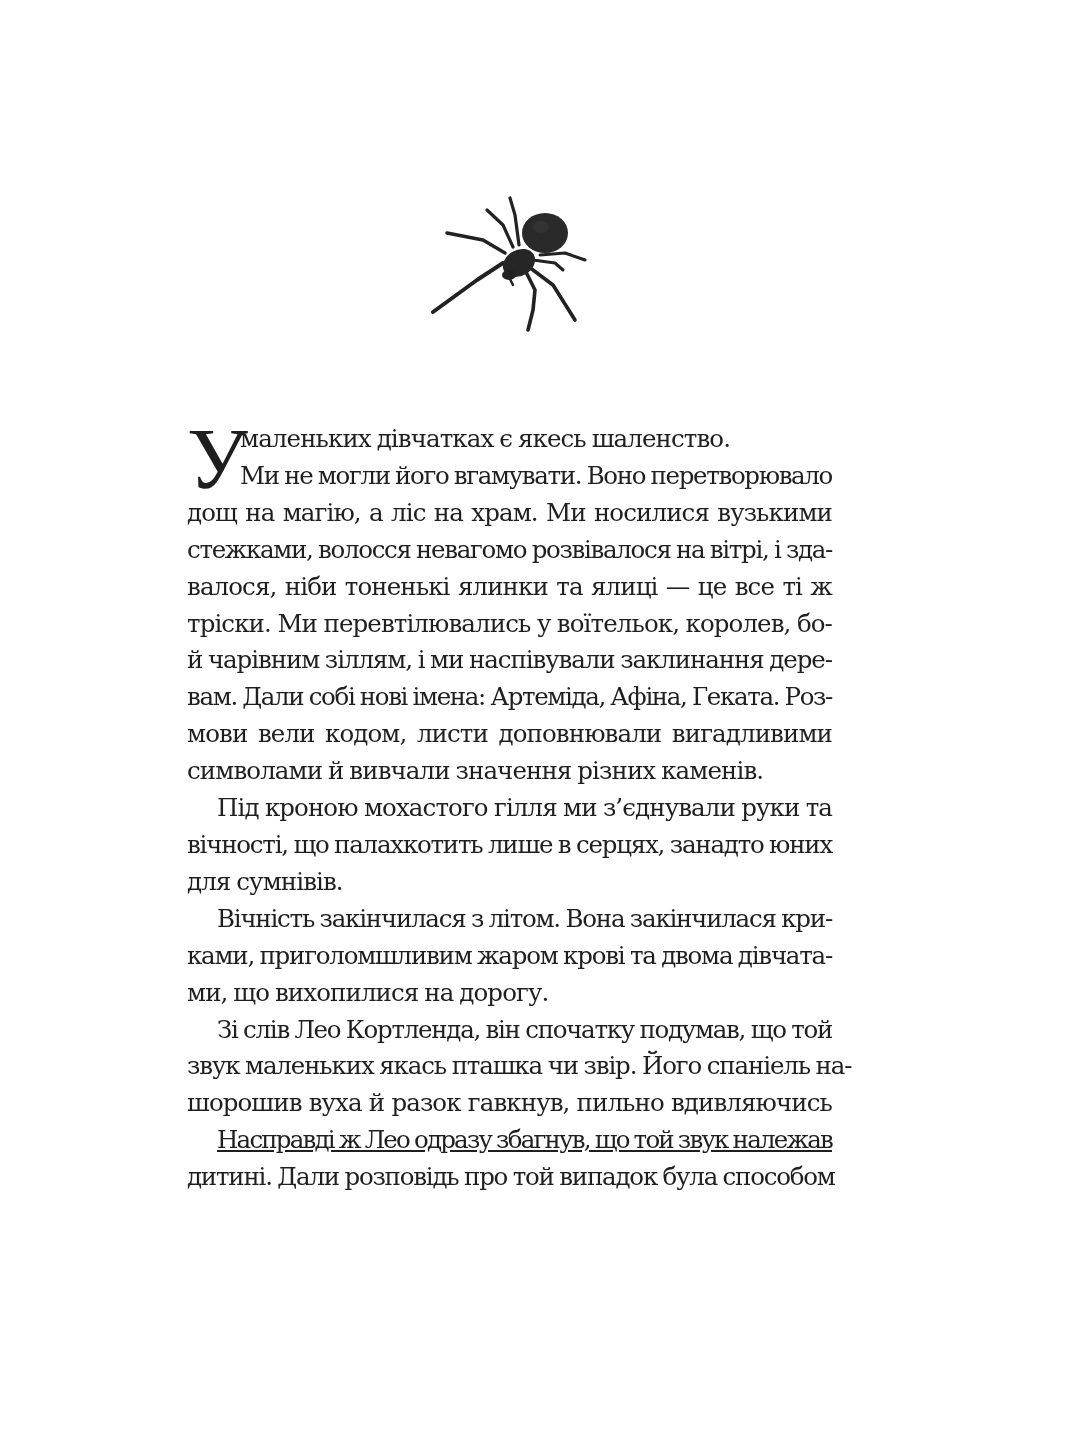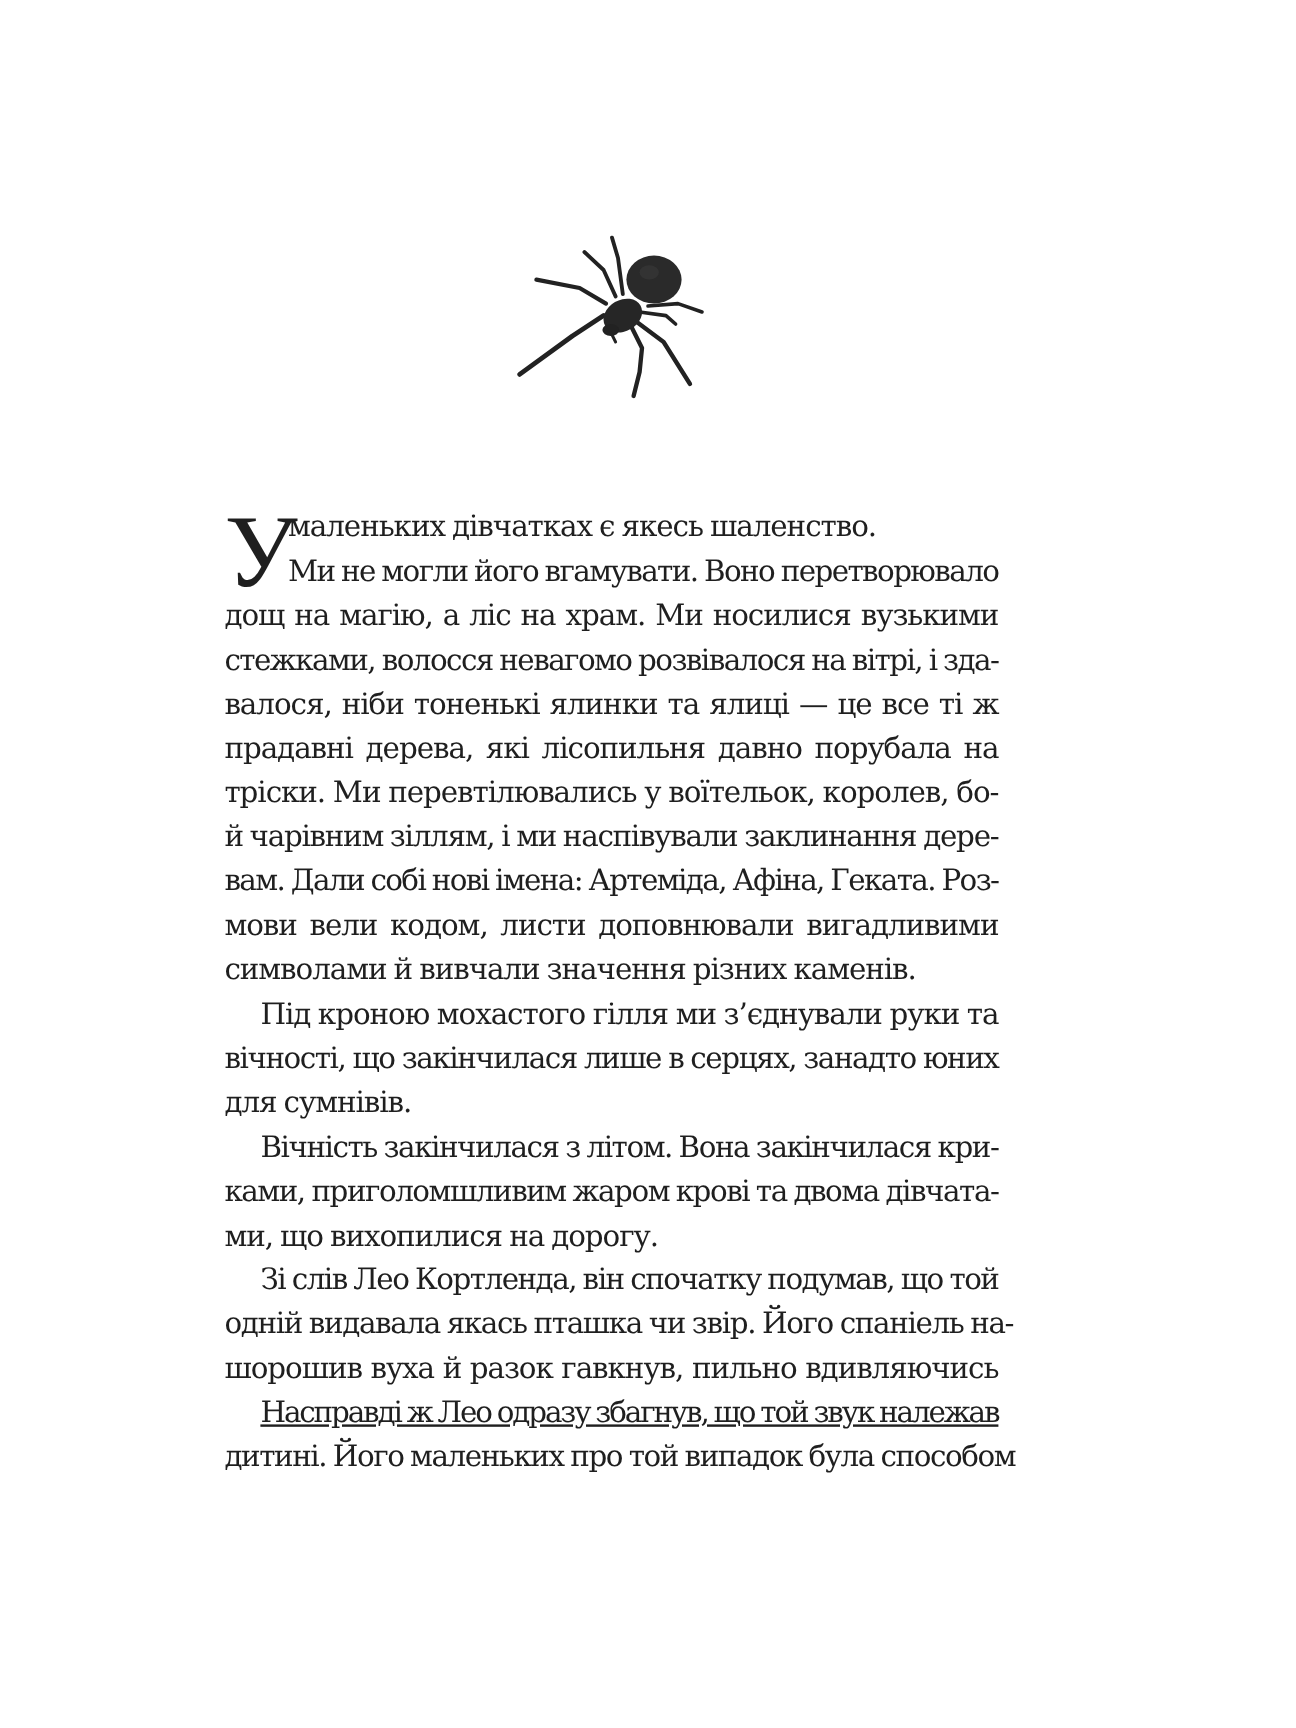--- a/index.html
+++ b/index.html
@@ -104,44 +104,43 @@
 
   <div class="text-block">
     <span class="dropcap">У</span>
 
     <p class="para">
       <span class="line dc" style="text-align-last:left;">маленьких дівчатках є якесь шаленство.</span>
       <span class="line dc" style="letter-spacing: -1.33988px;">Ми не могли його вгамувати. Воно перетворювало</span>
       <span class="line">дощ на магію, а ліс на храм. Ми носилися вузькими</span>
       <span class="line" style="letter-spacing: -1.31307px;">стежками, волосся невагомо розвівалося на вітрі, і зда-</span>
       <span class="line">валося, ніби тоненькі ялинки та ялиці — це все ті ж</span>
-      <span class="line">прадавні дерева, які лісопильня давно порубала на</span>
       <span class="line">тріски. Ми перевтілювались у воїтельок, королев, бо-</span>
       <span class="line" style="letter-spacing: -1.07939px;">й чарівним зіллям, і ми наспівували заклинання дере-</span>
       <span class="line" style="letter-spacing: -1.35257px;">вам. Дали собі нові імена: Артеміда, Афіна, Геката. Роз-</span>
       <span class="line">мови вели кодом, листи доповнювали вигадливими</span>
       <span class="line last">символами й вивчали значення різних каменів.</span>
     </p>
 
     <p class="para">
       <span class="line indent">Під кроною мохастого гілля ми з’єднували руки та</span>
-      <span class="line" style="letter-spacing: -1.21911px;">вічності, що закінчилася лише в серцях, занадто юних</span>
+      <span class="line" style="letter-spacing: -1.21911px;">вічності, що палахкотить лише в серцях, занадто юних</span>
       <span class="line last">для сумнівів.</span>
     </p>
 
     <p class="para">
       <span class="line indent" style="letter-spacing: -1.22353px;">Вічність закінчилася з літом. Вона закінчилася кри-</span>
       <span class="line" style="letter-spacing: -1.22781px;">ками, приголомшливим жаром крові та двома дівчата-</span>
       <span class="line last">ми, що вихопилися на дорогу.</span>
     </p>
 
     <p class="para">
       <span class="line indent" style="letter-spacing: -1.26795px;">Зі слів Лео Кортленда, він спочатку подумав, що той</span>
-      <span class="line" style="letter-spacing: -1.13821px;">одній видавала якась пташка чи звір. Його спаніель на-</span>
+      <span class="line" style="letter-spacing: -1.13821px;">звук маленьких якась пташка чи звір. Його спаніель на-</span>
       <span class="line">шорошив вуха й разок гавкнув, пильно вдивляючись</span>
     </p>
 
     <p class="para">
       <span class="line indent" style="letter-spacing: -1.79093px; text-decoration: underline;">Насправді ж Лео одразу збагнув, що той звук належав</span>
-      <span class="line" style="letter-spacing: -1.2149px;">дитині. Його маленьких про той випадок була способом</span>
+      <span class="line" style="letter-spacing: -1.2149px;">дитині. Дали розповідь про той випадок була способом</span>
     </p>
   </div>
 </div>
 
 </body></html>

